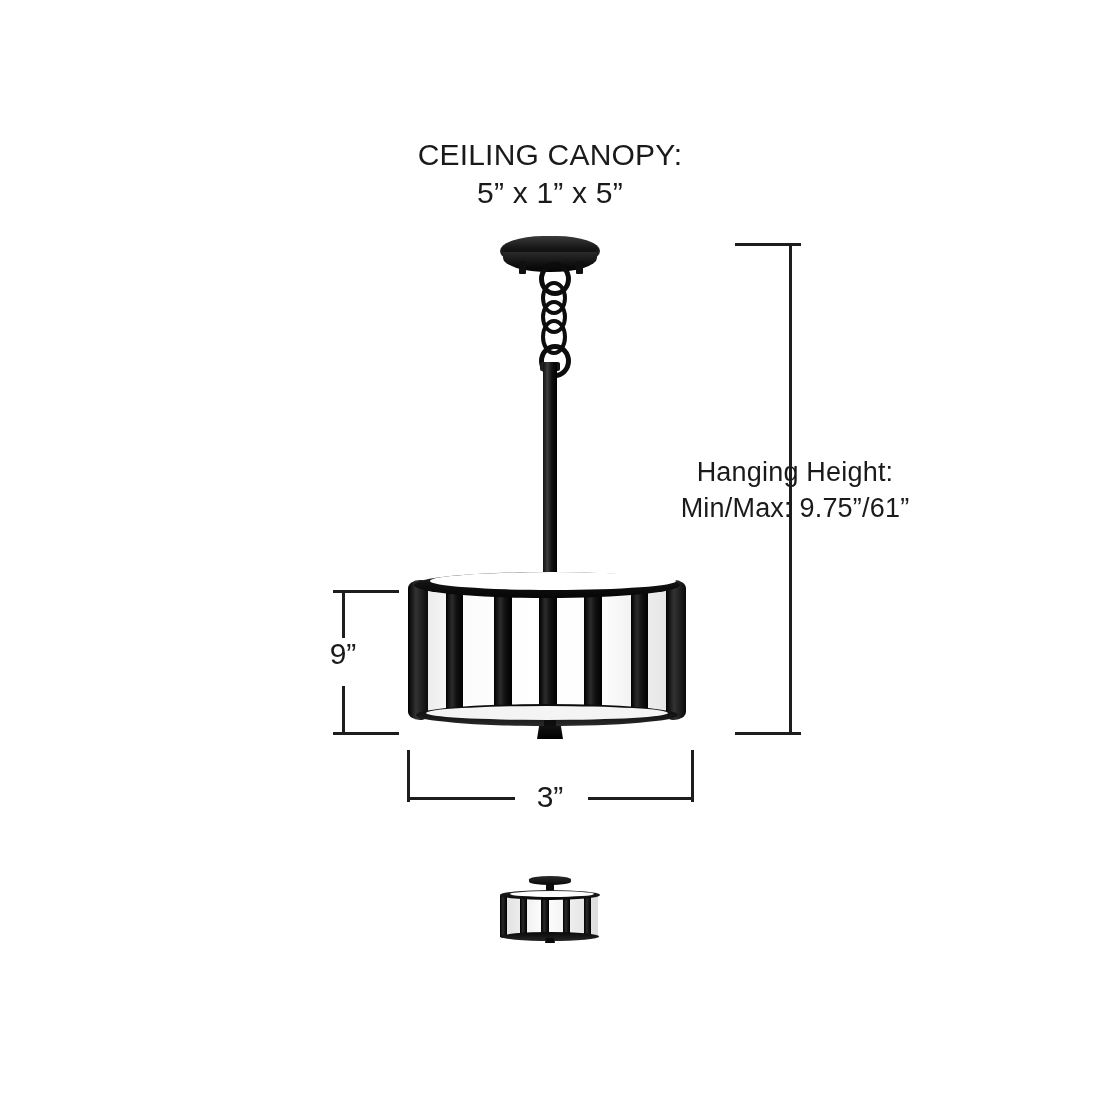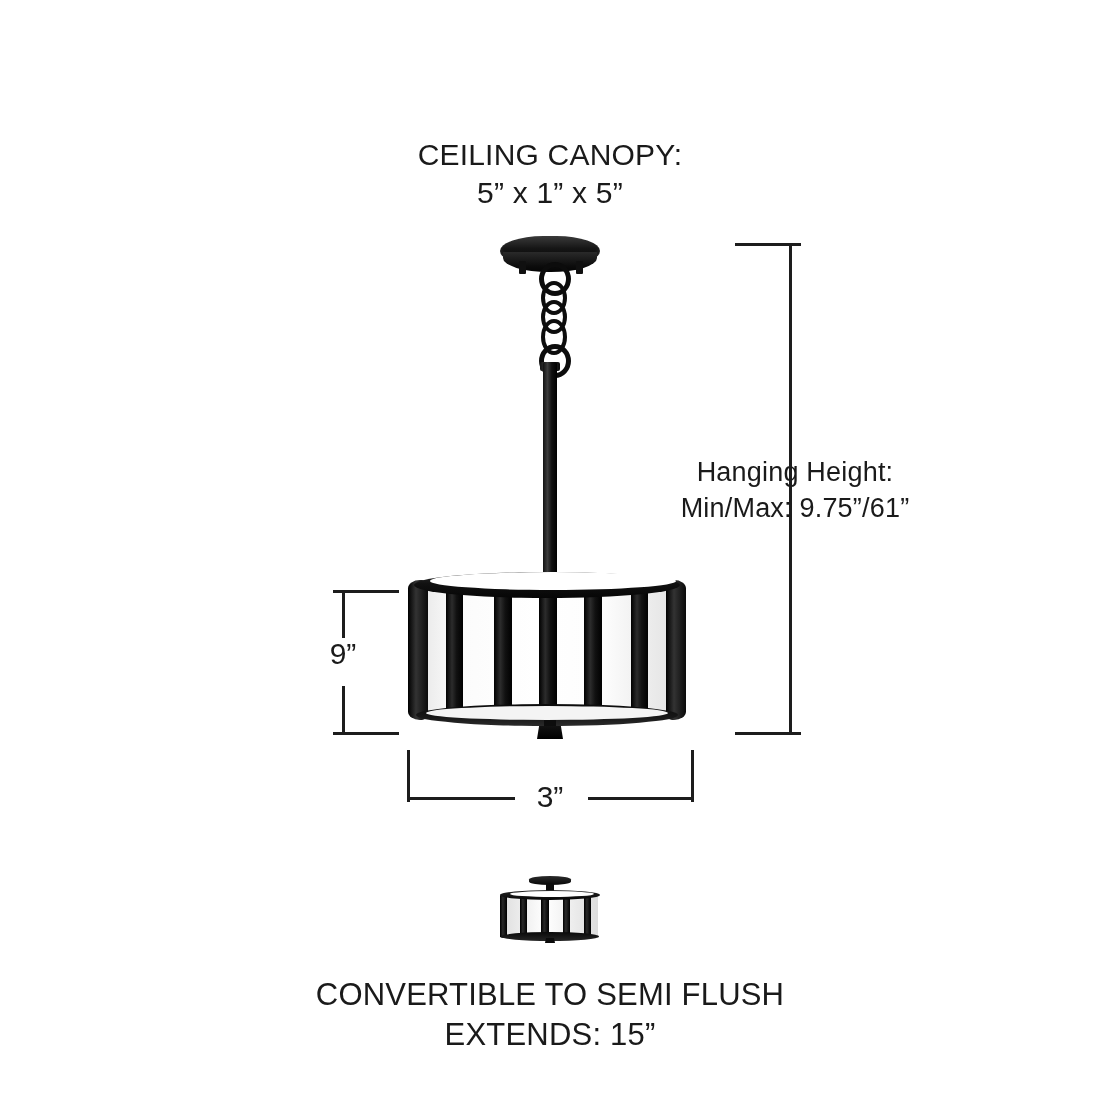--- a/index.html
+++ b/index.html
@@ -280,22 +280,20 @@
 <body>
 
 <div id="stage">
 
   <div class="label" id="canopy-label">CEILING CANOPY:
 5” x 1” x 5”</div>
 
   <div class="label" id="hanging-label">Hanging Height:
 Min/Max: 9.75”/61”</div>
 
-  <div class="label" id="convertible-label">CONVERTIBLE TO SEMI FLUSH
-EXTENDS: 15”</div>
 
   <div id="fixture">
 
     <div id="canopy-disk"></div>
     <div id="canopy-rim"></div>
     <div class="canopy-screw" id="screw-l"></div>
     <div class="canopy-screw" id="screw-r"></div>
 
     <div class="loop" id="loop-top"></div>
     <div class="link" id="link-1"></div>

